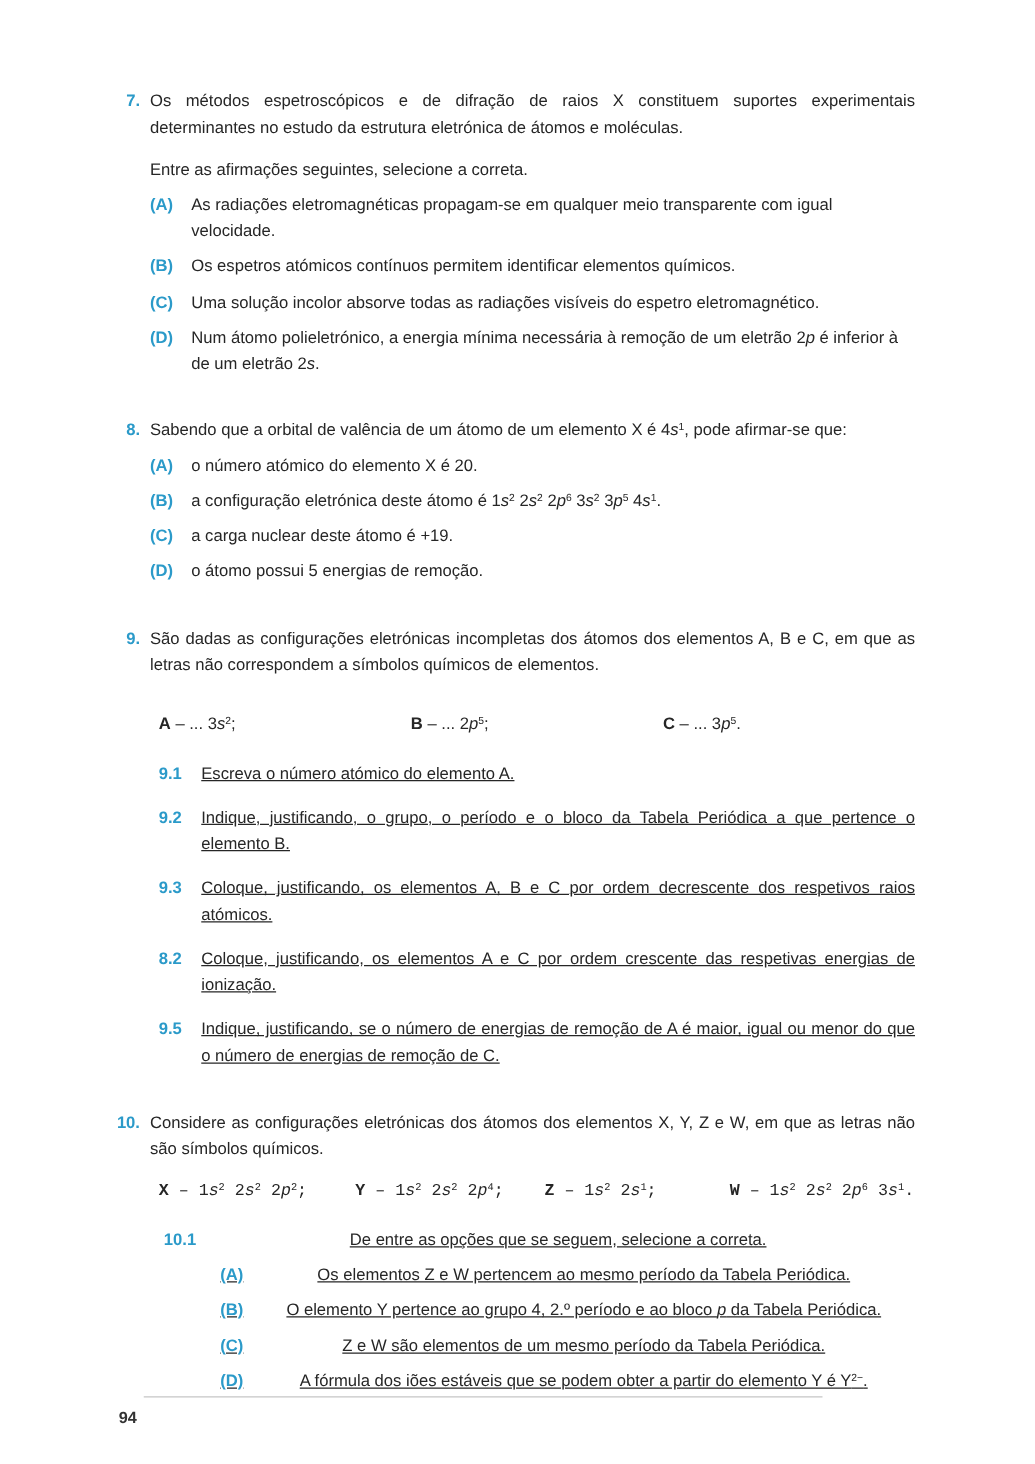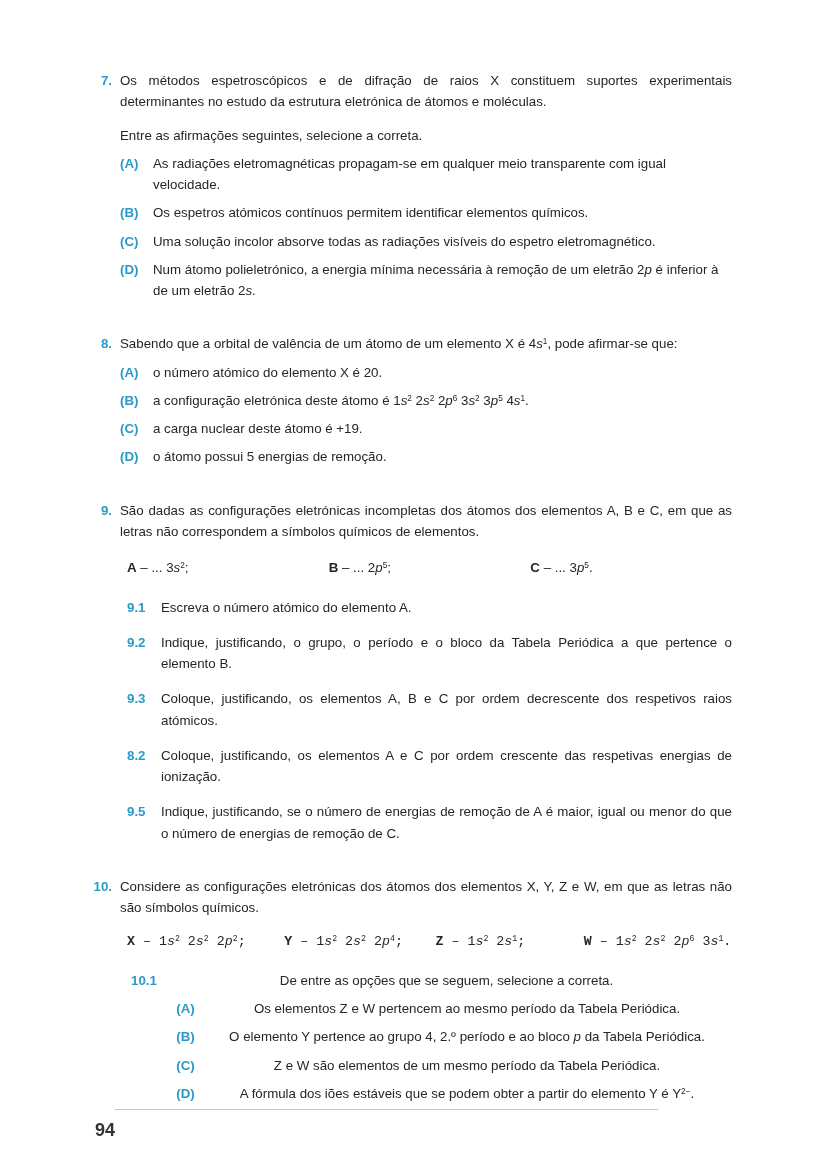--- a/index.html
+++ b/index.html
@@ -22,34 +22,34 @@
   .qnum{
     position:absolute;right:100%;margin-right:8px;top:0;
     font-weight:bold;color:var(--accent,#2b9ac9);white-space:nowrap;
   }
   .just{text-align:justify;}
   .prompt{margin-top:12px;}
   .opts{margin-top:7px;}
   .opt{display:flex;margin-top:7px;}
   .optlabel{flex:none;width:33px;font-weight:bold;color:var(--accent,#2b9ac9);}
   .opttext{flex:1;}
-  .configrow{display:grid;padding-left:7px;margin-top:15px;}
+  .configrow{display:grid;padding-left:7px;margin-top:26px;}
   .cols3{grid-template-columns:1fr 1fr 1fr;}
   .cols4{grid-template-columns:26% 25% 24.5% 24.5%;}
   .subq{display:flex;padding-left:7px;margin-top:14px;}
   .subnum{flex:none;width:34px;font-weight:bold;color:var(--accent,#2b9ac9);}
-  .subbody{flex:1;}
+  .subbody{flex:1;text-decoration:underline;}
   .subopts{margin-left:8px;}
   .subopts .opt{margin-top:7px;}
   .footer{
     margin-top:auto;margin-left:-25px;margin-right:-4px;
   }
   .footer-rule{height:1px;background:#c6c6c6;margin-bottom:6px;margin-left:20px;margin-right:78px;}
   .footer-row{display:flex;align-items:center;}
-  .pagenum{width:44px;font-weight:bold;font-size:18px;color:#333333;}
+  .pagenum{width:44px;font-weight:bold;font-size:13px;color:#333333;}
   .credit{flex:1;text-align:center;font-size:11.6px;color:#8a8a8a;font-weight:bold;}
   .fspacer{width:44px;}
 </style>
 </head>
 <body>
 
 <div class="page">
 
   <section class="question">
     <div class="qhead">

